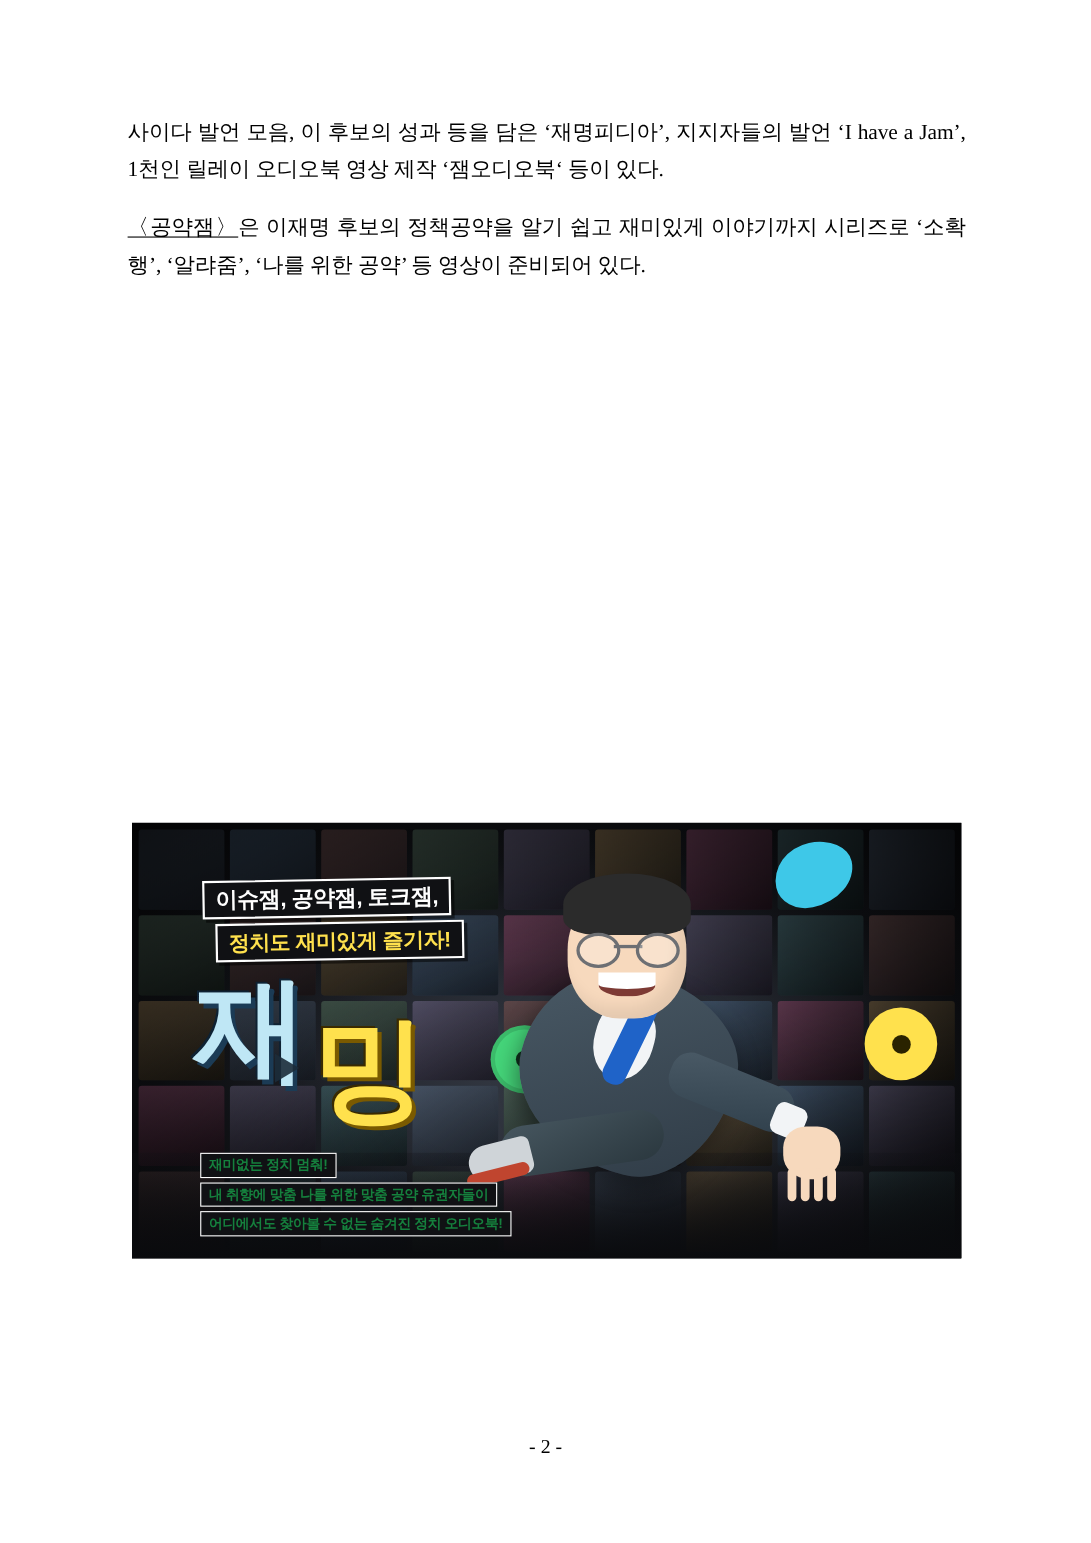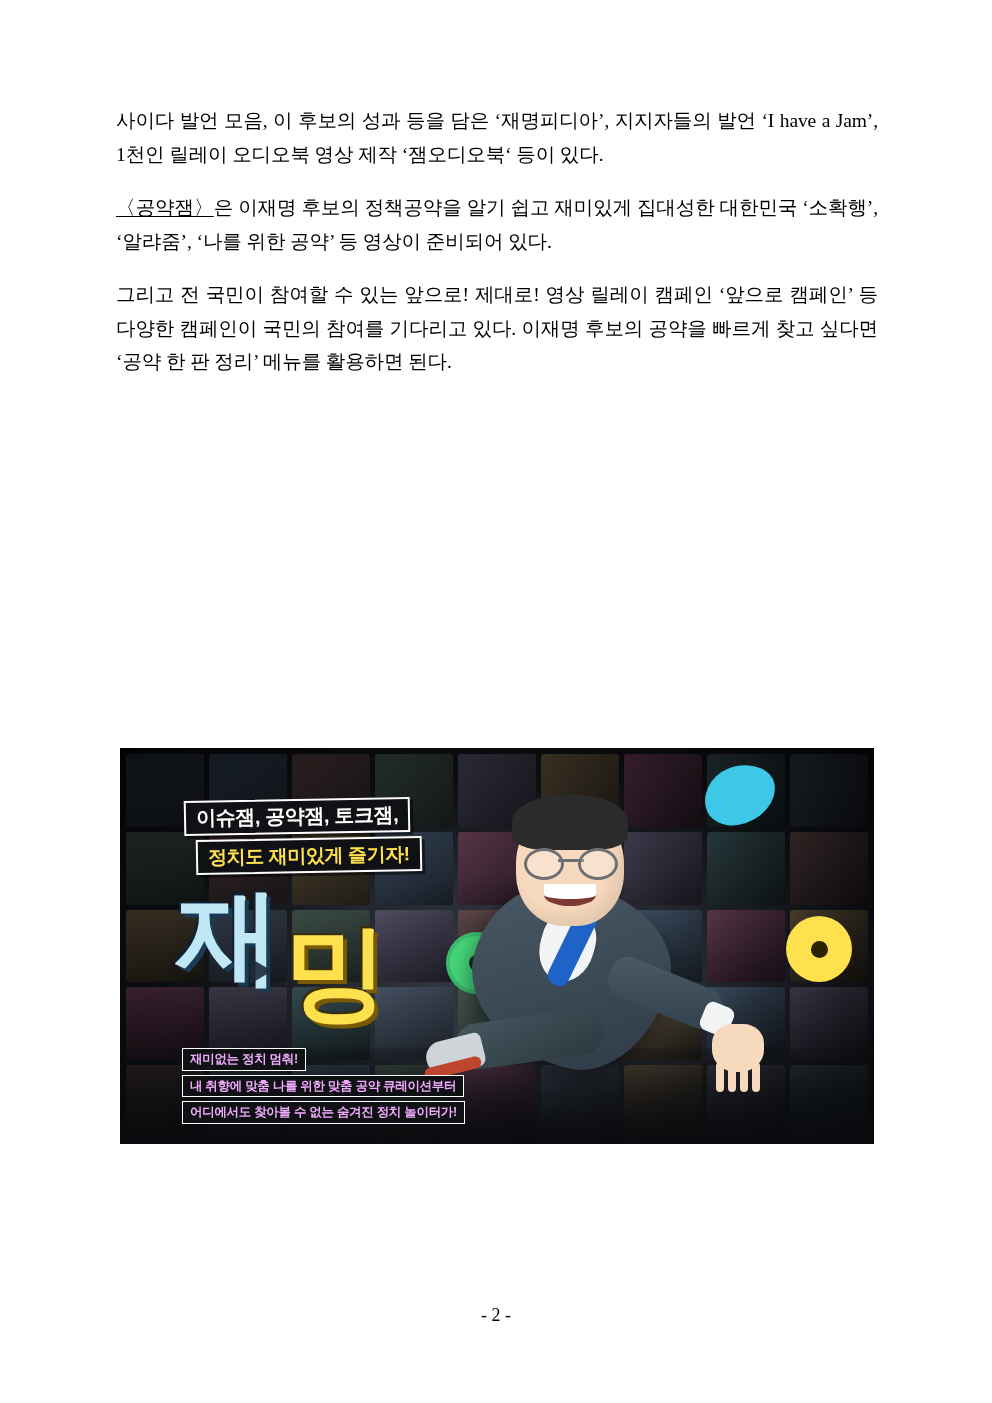--- a/index.html
+++ b/index.html
@@ -171,21 +171,21 @@
   
   .caps {
     position: absolute;
     left: 62px;
     top: 300px;
     width: 320px;
   }
   .cap {
     background: #101114;
     border: 1.5px solid #ffffff;
-    color: #f0abfc;
+    color: #15803d;
     font-family: "Liberation Sans", sans-serif;
     font-weight: bold;
     font-size: 12.5px;
     line-height: 1;
     padding: 4px 7px;
     margin-bottom: 4px;
     display: inline-block;
     white-space: nowrap;
     letter-spacing: -0.3px;
   }
@@ -383,27 +383,24 @@
 
 <div class="page">
 
   <div class="body-text">
 
     <p class="para">
       <span>사이다 발언 모음, 이 후보의 성과 등을 담은 ‘재명피디아’, 지지자들의 발언 ‘I have a Jam’, 1천인 릴레이 오디오북 영상 제작 ‘잼오디오북‘ 등이 있다.</span>
     </p>
 
     <p class="para">
-      <span class="lead-term">〈공약잼〉</span><span>은 이재명 후보의 정책공약을 알기 쉽고 재미있게 집대성한 대한민국 ‘소확행’, ‘알랴줌’, ‘나를 위한 공약’ 등 영상이 준비되어 있다.</span>
+      <span class="lead-term">〈공약잼〉</span><span>은 이재명 후보의 정책공약을 알기 쉽고 재미있게 이야기까지 시리즈로 ‘소확행’, ‘알랴줌’, ‘나를 위한 공약’ 등 영상이 준비되어 있다.</span>
     </p>
 
 
-    <p class="para">
-      <span>그리고 전 국민이 참여할 수 있는 앞으로! 제대로! 영상 릴레이 캠페인 ‘앞으로 캠페인’ 등 다양한 캠페인이 국민의 참여를 기다리고 있다. 이재명 후보의 공약을 빠르게 찾고 싶다면 ‘공약 한 판 정리’ 메뉴를 활용하면 된다.</span>
-    </p>
 
     <div class="spacer-para"></div>
 
 
   </div>
 
   <div class="banner">
     <div class="banner-bg"></div>
 
     <div class="thumbs">
@@ -498,20 +495,20 @@
       <div class="glasses">
         <span class="lens l"></span>
         <span class="bridge"></span>
         <span class="lens r"></span>
       </div>
       <div class="smile"></div>
     </div>
 
     <div class="caps">
       <div class="cap">재미없는 정치 멈춰!</div>
-      <div class="cap">내 취향에 맞춤 나를 위한 맞춤 공약 큐레이션부터</div>
-      <div class="cap">어디에서도 찾아볼 수 없는 숨겨진 정치 놀이터가!</div>
+      <div class="cap">내 취향에 맞춤 나를 위한 맞춤 공약 유권자들이</div>
+      <div class="cap">어디에서도 찾아볼 수 없는 숨겨진 정치 오디오북!</div>
     </div>
   </div>
 
   <div class="footer">- 2 -</div>
 
 </div>
 
 </body></html>

